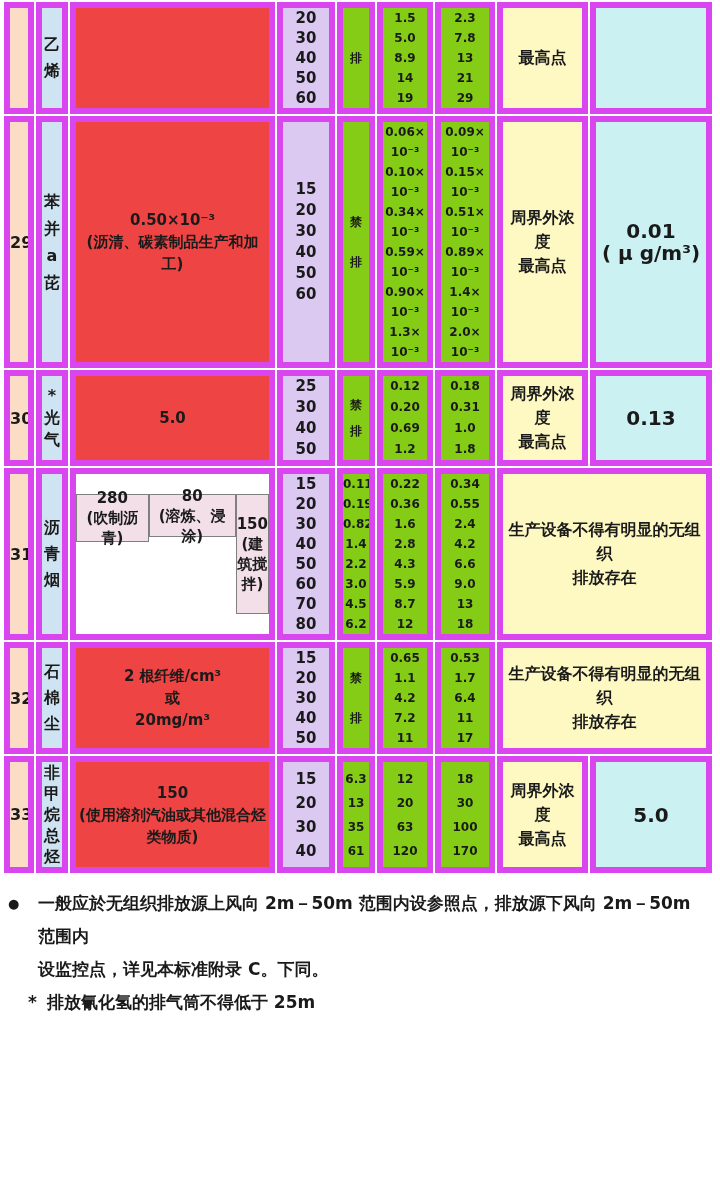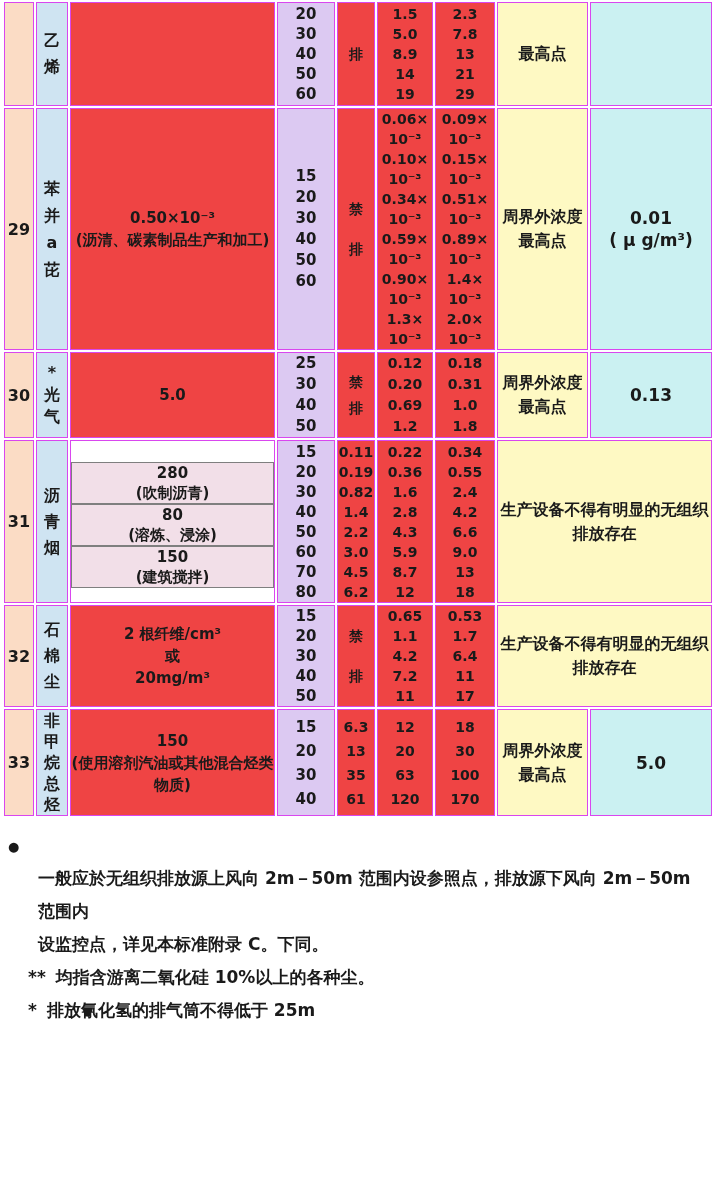--- a/index.html
+++ b/index.html
@@ -1,50 +1,50 @@
 <!DOCTYPE html>
 <html><head>
 <meta charset="utf-8">
 <style>
   html,body{margin:0;padding:0;background:#ffffff;}
   body{width:720px;height:1186px;font-family:"DejaVu Sans","Liberation Sans",sans-serif;color:#1a1a1a;}
 
   
   table.t{border-collapse:separate;border-spacing:2px;table-layout:fixed;width:712px;margin:0 0 0 2px;background:#ffffff;}
-  table.t td{box-sizing:border-box;border:1px solid #d946ef;padding:0;text-align:center;vertical-align:middle;
+  table.t td{box-sizing:border-box;border:6px solid #d946ef;padding:0;text-align:center;vertical-align:middle;
              white-space:pre-line;font-weight:bold;overflow:hidden;}
   tr.r0{height:104px;} tr.r29{height:240px;} tr.r30{height:85px;}
   tr.r31{height:163px;} tr.r32{height:100px;} tr.r33{height:106px;}
 
   .ci{background:#fbdcc5;font-size:16px;}
   .cp{background:#cfe4f2;font-size:16px;}
   .cl{background:#ef4444;font-size:15px;line-height:22px;}
   .ch{background:#dcc9f2;font-size:15px;}
-  .cr{background:#ef4444;font-size:14px;}
+  .cr{background:#84cc16;font-size:12px;}
   .cm{background:#fef9c3;font-size:16px;line-height:24px;padding:0 4px;}
-  .cv{background:#cbf1f2;font-size:17px;line-height:22px;}
+  .cv{background:#cbf1f2;font-size:20px;line-height:22px;}
 
   .lh20{line-height:20px;} .lh21{line-height:21px;} .lh22{line-height:22px;}
   .lh24{line-height:24px;} .lh26{line-height:26px;} .lh27{line-height:27px;}
   .sparse{line-height:40px;}
   .top{vertical-align:top;}
   .pt2{padding-top:2px;} .pt4{padding-top:4px;} .pt6{padding-top:6px;} .pt16{padding-top:16px;}
   .clip{border-top:none;}
 
   
   td.subwrap{border:none;background:#ffffff;padding:0;}
-  .stack{display:flex;flex-direction:column;gap:0;height:120px;}
+  .stack{display:flex;flex-direction:row;gap:0;height:120px;}
   .subcell{box-sizing:border-box;border:1px solid #7f7f7f;background:#f2dfe8;font-size:15px;line-height:20px;
            white-space:pre-line;font-weight:bold;display:flex;flex-direction:column;align-items:center;justify-content:center;}
   .s1{height:48px;} .s2{height:43px;} .s3{flex:1;}
 
   
   .notes{margin:12px 10px 0 8px;font-weight:bold;font-size:17px;line-height:33px;}
   .note{white-space:normal;}
-  .note .ntext{white-space:pre-line;margin-top:32px;}
+  .note .ntext{white-space:pre-line;}
   .hang{display:flex;align-items:flex-start;}
   .hang .marker{flex:none;width:30px;font-size:13px;line-height:33px;}
   .flow{padding-left:20px;}
   .flow .marker{margin-right:10px;}
 </style>
 </head>
 <body>
 
 <table class="t">
   <colgroup>
@@ -268,19 +268,16 @@
 </tbody>
   </table>
 
 <div class="notes">
   <div class="note hang">
     <span class="marker">●</span>
     <span class="ntext">一般应於无组织排放源上风向 2m－50m 范围内设参照点，排放源下风向 2m－50m 范围内
 设监控点，详见本标准附录 C。下同。</span>
   </div>
   <div class="note flow">
-    <span class="marker">**</span><span class="ntext">均指含游离二氧化硅 10%以上的各种尘。</span>
-  </div>
-  <div class="note flow">
     <span class="marker">*</span><span class="ntext">排放氰化氢的排气筒不得低于 25m</span>
   </div>
 
 </div>
 
 </body></html>

